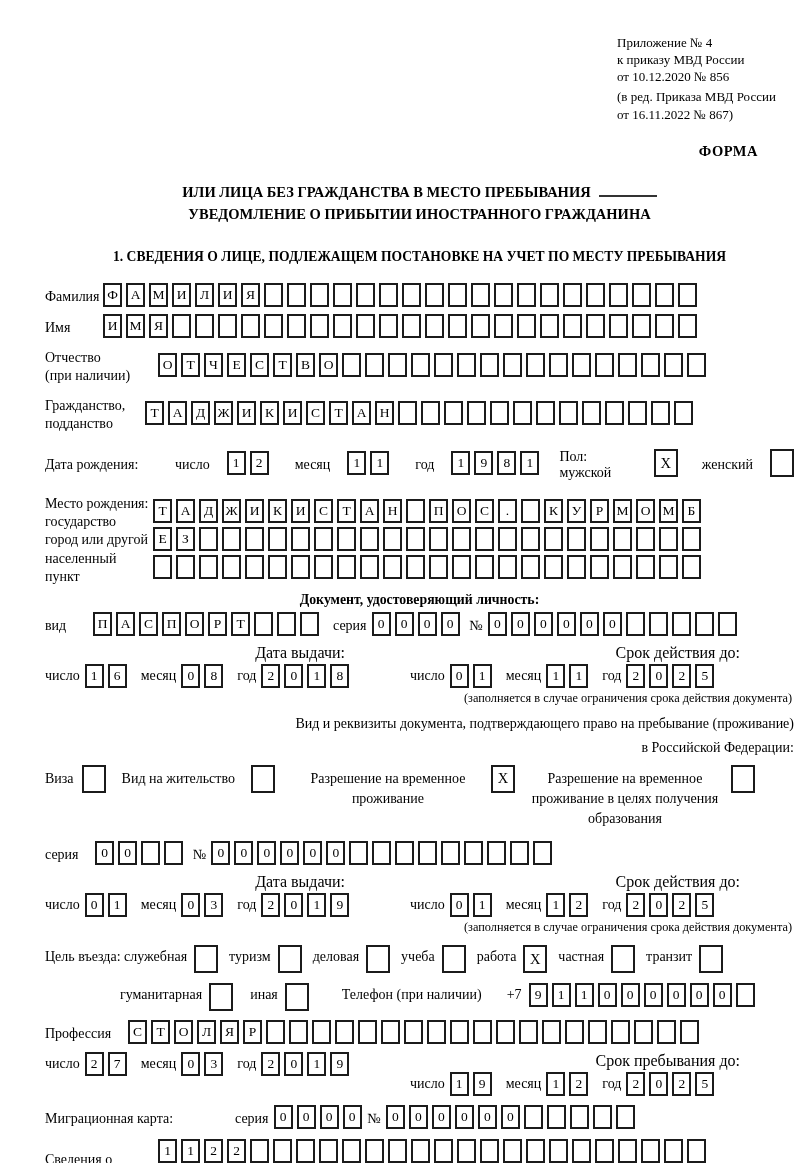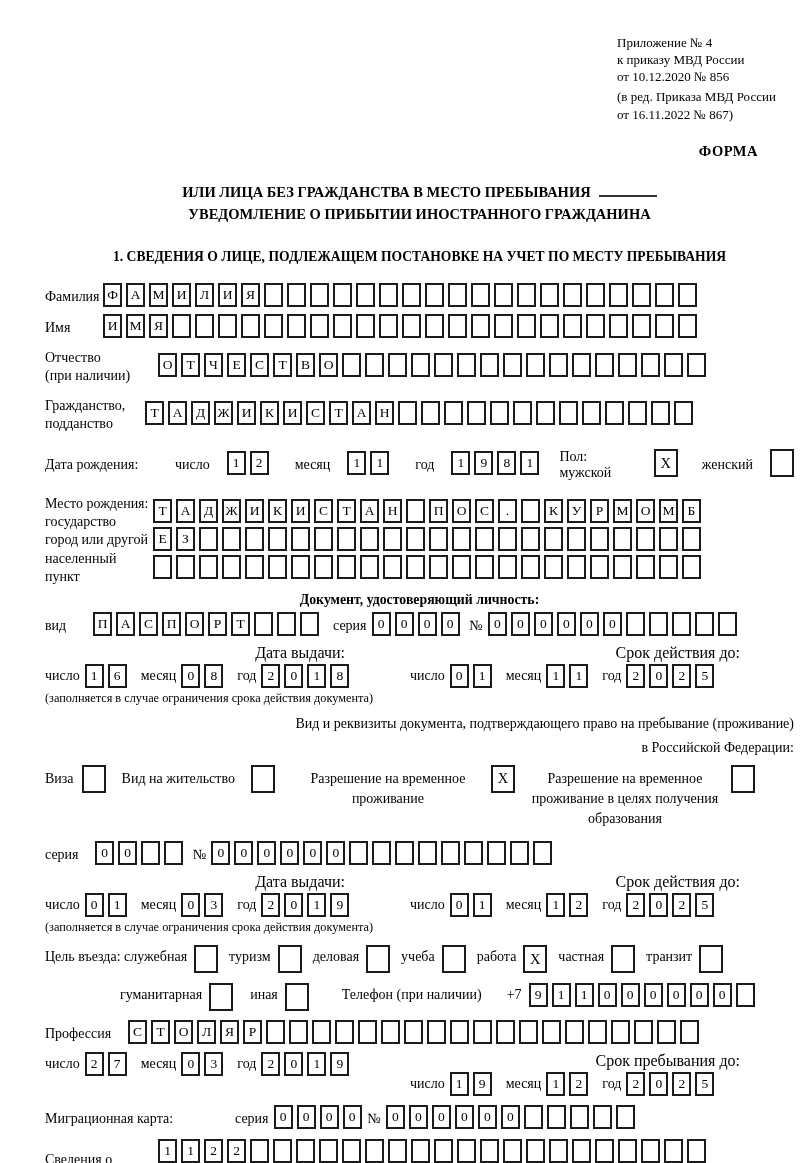--- a/index.html
+++ b/index.html
@@ -32,21 +32,21 @@
   .dlabel.first{margin-left:0;}
   
   .dpair{display:flex;margin-top:8px;}
   .dcol{display:flex;flex-direction:column;}
   .dcol-l{flex:0 0 365px;}
   .dcol-r{flex:1 1 auto;font-family:Liberation Serif, serif;}
   .dhead{font-size:16px;text-align:right;margin-bottom:2px;}
   .dcol-l .dhead{width:300px;}
   .dcol-r .dhead{width:330px;}
   .drow{display:flex;align-items:flex-start;}
-  .dnote{font-size:12.3px;text-align:left;margin:3px 2px 0 0;}
+  .dnote{font-size:12.3px;text-align:right;margin:3px 2px 0 0;}
   .plain{font-size:14px;margin-top:8px;line-height:1.45;text-align:right;}
   
   .permits{display:flex;align-items:flex-start;margin-top:6px;}
   .permit{display:flex;align-items:flex-start;}
   .permit .lbl{font-size:14px;padding-top:4px;line-height:1.45;}
   .permit .lbl.center{text-align:center;}
   .gap8{width:8px;flex:0 0 auto}.gap12{width:12px;flex:0 0 auto}.gap16{width:16px;flex:0 0 auto}
   .gap22{width:22px;flex:0 0 auto}
   
   .purpose{display:flex;align-items:flex-start;margin-top:10px;}

